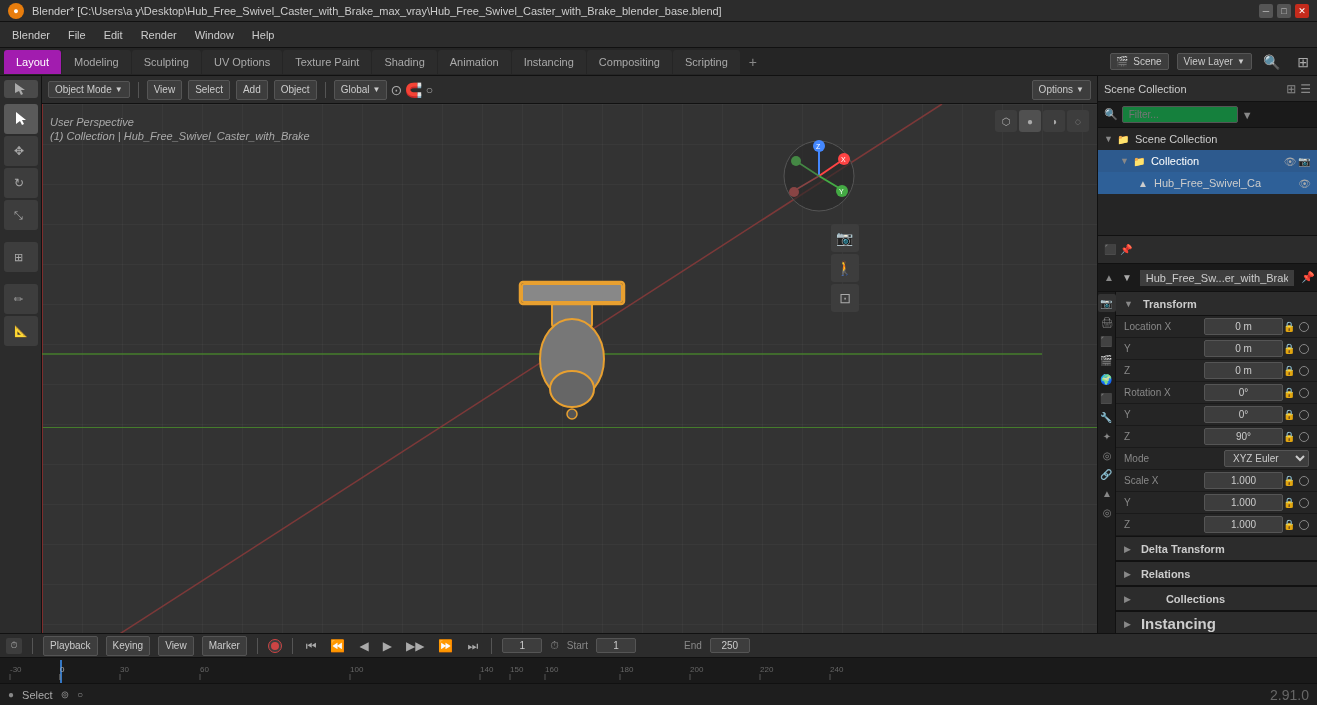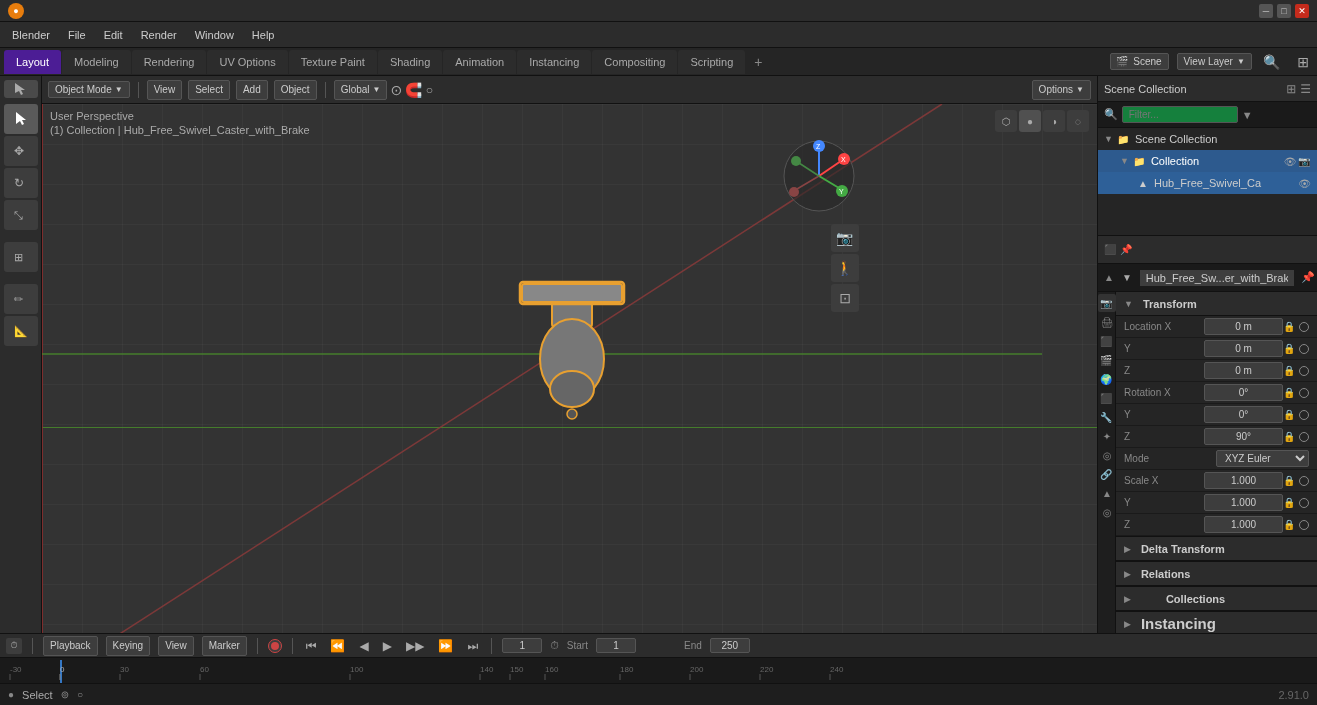--- a/index.html
+++ b/index.html
@@ -100,21 +100,21 @@
       font-size: 11px;
       color: #aaaaaa;
       cursor: pointer;
       border-radius: 3px 3px 0 0;
       background: #2c2c2c;
       height: 24px;
       display: flex;
       align-items: center;
     }
     .ws-tab.active {
-      background: #4c1d95;
+      background: #a21caf;
       color: #ffffff;
     }
     #ws-tab-plus {
       padding: 4px 8px;
       font-size: 14px;
       color: #888;
       cursor: pointer;
     }
     #ws-right-controls {
       margin-left: auto;
@@ -165,25 +165,26 @@
       background: #2c2c2c;
       display: flex;
       align-items: center;
       padding: 0 6px;
       gap: 6px;
       z-index: 10;
       border-bottom: 1px solid #111;
     }
     #viewport-info {
       position: absolute;
-      top: 34px;
+      top: 40px;
       left: 8px;
       z-index: 10;
       color: #aaa;
       font-size: 11px;
+      font-style: italic;
     }
 
     
     #right-panel {
       width: 220px;
       background: #252525;
       border-left: 1px solid #111;
       display: flex;
       flex-direction: column;
     }
@@ -524,21 +525,21 @@
       overflow-x: hidden;
       display: flex;
       flex-direction: column;
     }
 
     .prop-mode-row {
       height: 22px;
       display: flex;
       align-items: center;
       padding: 0 8px;
-      gap: 12px;
+      gap: 20px;
       border-bottom: 1px solid #1a1a1a;
     }
     .mode-select {
       flex: 1;
       background: #3d3d3d;
       border: 1px solid #555;
       color: #ccc;
       font-size: 10px;
       padding: 1px 4px;
       border-radius: 2px;
@@ -547,41 +548,42 @@
     .collapsible-section {
       border-bottom: 1px solid #111;
     }
   </style>
 </head>
 <body>
 
 <div id="title-bar">
   <div id="title-bar-left">
     <div id="blender-logo">●</div>
+    <span id="title-text">Blender* [C:\Users\a y\Desktop\Hub_Free_Swivel_Caster_with_Brake_max_vray\Hub_Free_Swivel_Caster_with_Brake_blender_base.blend]</span>
   </div>
   <div id="window-controls">
     <button class="win-btn win-minimize">─</button>
     <button class="win-btn win-maximize">□</button>
     <button class="win-btn win-close">✕</button>
   </div>
 </div>
 
 <div id="menu-bar">
   <span class="menu-item">Blender</span>
   <span class="menu-item">File</span>
   <span class="menu-item">Edit</span>
   <span class="menu-item">Render</span>
   <span class="menu-item">Window</span>
   <span class="menu-item">Help</span>
 </div>
 
 <div id="workspace-tabs">
   <div class="ws-tab active">Layout</div>
   <div class="ws-tab">Modeling</div>
-  <div class="ws-tab">Rendering</div>
+  <div class="ws-tab">Sculpting</div>
   <div class="ws-tab">UV Options</div>
   <div class="ws-tab">Texture Paint</div>
   <div class="ws-tab">Shading</div>
   <div class="ws-tab">Animation</div>
   <div class="ws-tab">Instancing</div>
   <div class="ws-tab">Compositing</div>
   <div class="ws-tab">Scripting</div>
   <span id="ws-tab-plus">+</span>
   <div id="ws-right-controls">
     <div class="dropdown-btn">
@@ -1000,14 +1002,14 @@
   </div>
 </div>
 
 <div id="status-bar">
   <div style="display:flex;align-items:center;gap:8px;">
     <span style="font-size:10px;color:#888;">●</span>
     <span style="font-size:11px;color:#aaa;">Select</span>
     <span style="font-size:10px;color:#888;">⊚</span>
     <span style="font-size:10px;color:#888;">○</span>
   </div>
-  <div style="font-size:11px;color:#666;">2.91.0</div>
+  <div style="font-size:14px;color:#666;">2.91.0</div>
 </div>
 
 </body></html>

